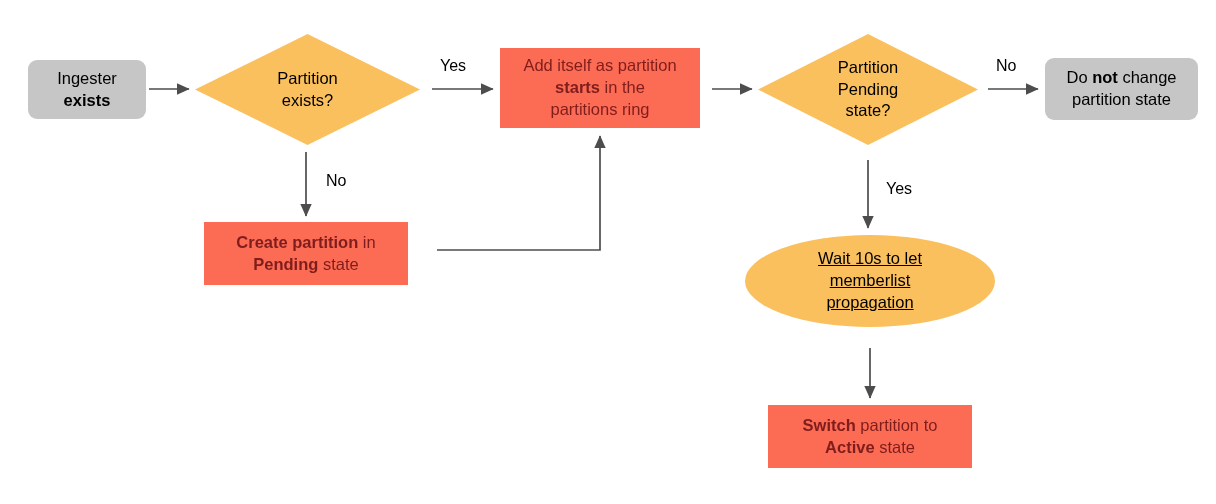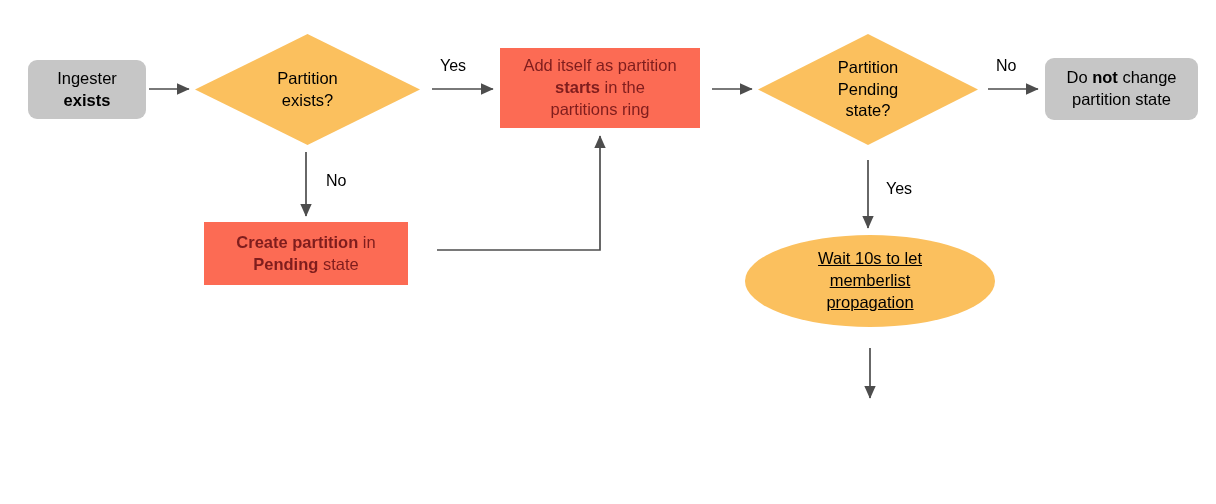--- a/index.html
+++ b/index.html
@@ -144,20 +144,23 @@
   </div>
 
   <div class="node n-process" style="left:204px; top:222px; width:204px; height:63px; background:#fc6b54;">
     <span class="txt"><b>Create partition</b> in<br><b>Pending</b> state</span>
   </div>
 
   <div class="node n-delay" style="left:745px; top:235px; width:250px; height:92px; background:#fbc05e;">
     <span class="txt">Wait 10s to let<br>memberlist<br>propagation</span>
   </div>
 
+  <div class="node n-process" style="left:768px; top:405px; width:204px; height:63px; background:#fc6b54;">
+    <span class="txt"><b>Switch</b> partition to<br><b>Active</b> state</span>
+  </div>
 
   <div class="edge-label" style="left:440px; top:57px;">Yes</div>
 
   <div class="edge-label" style="left:326px; top:172px;">No</div>
 
   <div class="edge-label" style="left:996px; top:57px;">No</div>
 
   <div class="edge-label" style="left:886px; top:180px;">Yes</div>
 
 </div>

